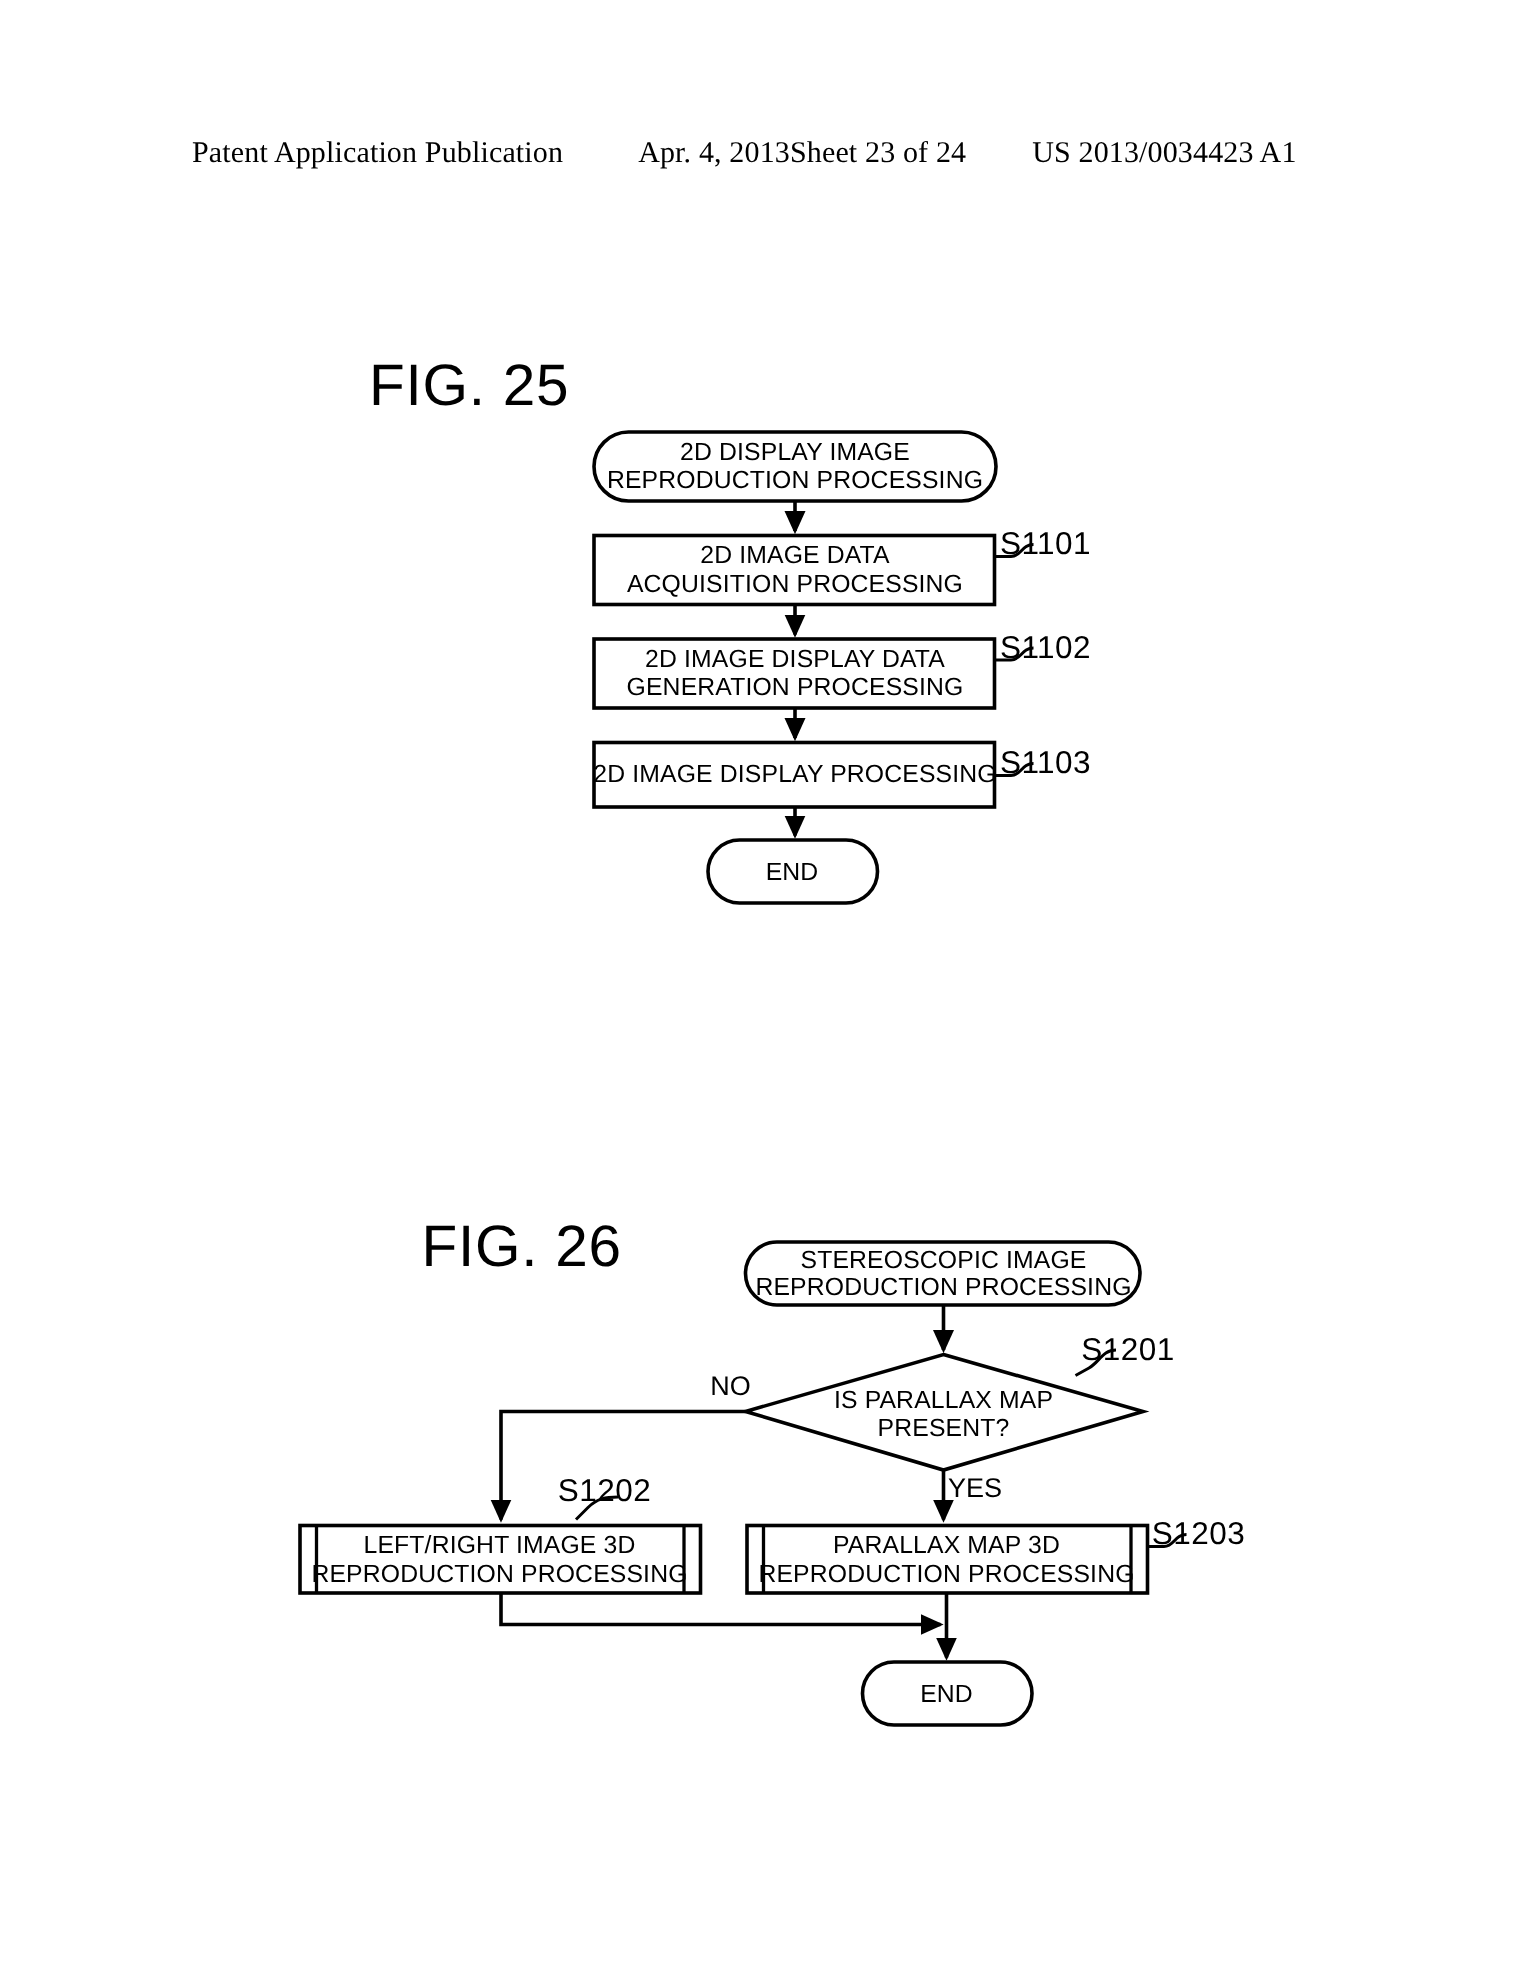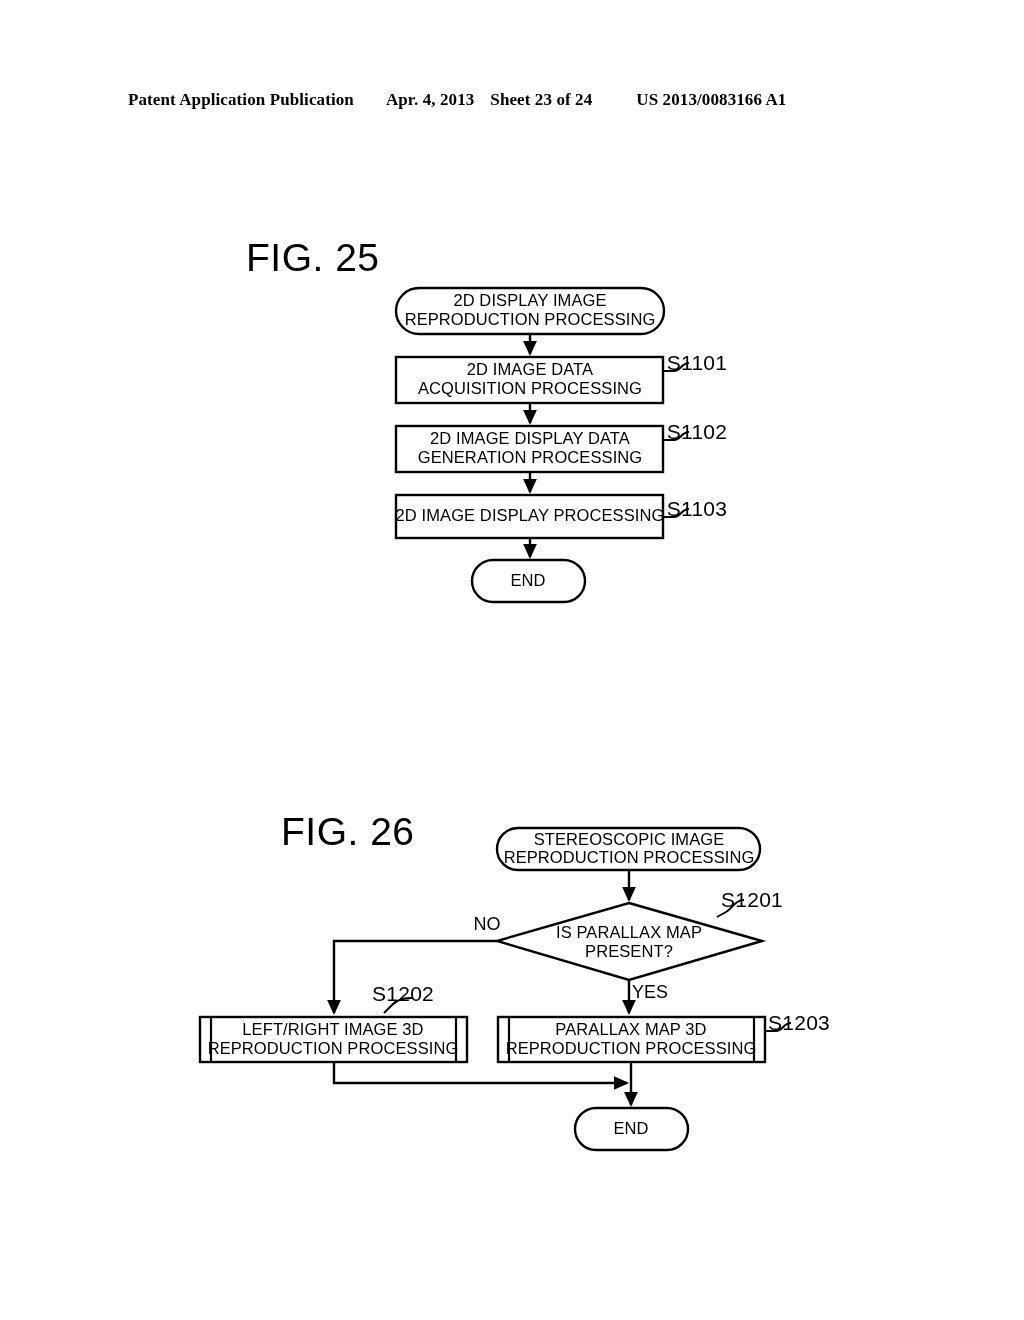--- a/index.html
+++ b/index.html
@@ -22,30 +22,30 @@
     height: 1320px;
   }
   
   .pub-header {
     position: absolute;
     top: 86px;
     left: 128px;
     width: 768px;
     height: 28px;
     display: flex;
-    align-items: center;
+    align-items: flex-end;
     font-family: "Liberation Serif", serif;
-    font-weight: bold;
-    font-size: 17px;
+    font-weight: normal;
+    font-size: 20px;
     letter-spacing: 0.1px;
     white-space: nowrap;
   }
   .pub-header .h-pub   { }
-  .pub-header .h-date  { margin-left: 32px; }
-  .pub-header .h-sheet { margin-left: 16px; }
+  .pub-header .h-date  { margin-left: 50px; }
+  .pub-header .h-sheet { margin-left: 0; }
   .pub-header .h-num   { margin-left: 44px; }
 
   
   .fig-label {
     position: absolute;
     font-family: "Liberation Sans", sans-serif;
     font-size: 39px;
     font-weight: 400;
     letter-spacing: 0.5px;
     white-space: nowrap;
@@ -97,21 +97,21 @@
 </style>
 </head>
 <body>
 
 <div class="page">
 
   <div class="pub-header">
     <span class="h-pub">Patent Application Publication</span>
     <span class="h-date">Apr. 4, 2013</span>
     <span class="h-sheet">Sheet 23 of 24</span>
-    <span class="h-num">US 2013/0083166 A1</span>
+    <span class="h-num">US 2013/0034423 A1</span>
   </div>
 
   <div class="fig-label" id="fig25-label">FIG. 25</div>
   <div class="fig-label" id="fig26-label">FIG. 26</div>
 
   <svg class="flow" id="fig25-svg" viewBox="0 0 1024 1320">
 
     <defs>
       <marker id="arrow" viewBox="0 0 12 12" refX="9.5" refY="6" markerWidth="7" markerHeight="7" orient="auto-start-reverse">
         <path d="M 0 1 L 11 6 L 0 11 z" fill="#000"></path>

